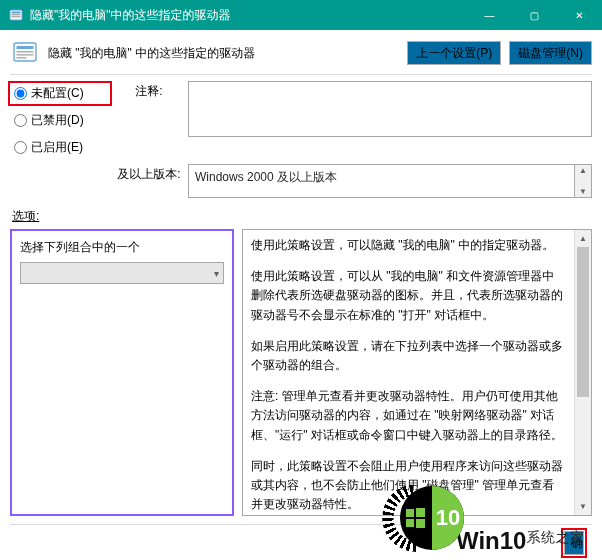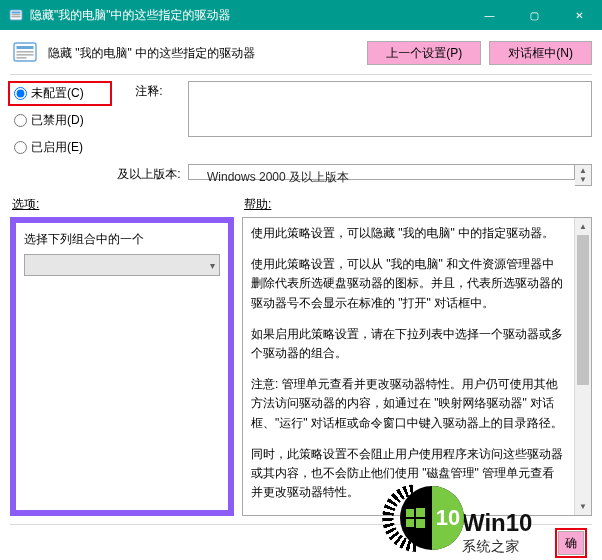--- a/index.html
+++ b/index.html
@@ -69,23 +69,23 @@
     width: 30px; height: 30px;
     display: flex; align-items: center; justify-content: center;
   }
   .header-title {
     flex: 0 1 auto;
     white-space: nowrap;
   }
   .header-spacer { flex: 1; }
   .btn {
     font: inherit;
-    padding: 3px 18px;
+    padding: 3px 8px;
     height: 24px;
-    background: #f9a8d4;
+    background: #0369a1;
     border: 1px solid #adadad;
     cursor: default;
   }
 
   .hr {
     height: 0;
     border-top: 1px solid #d9d9d9;
     margin: 0 0 6px 0;
   }
 
@@ -139,24 +139,24 @@
   .supported-row {
     grid-row: 2;
   }
   .supported-label { grid-column: 2; grid-row: 2; }
   .supported-field {
     display: flex;
     align-items: stretch;
   }
   .supported-text {
     flex: 1;
-    height: 16px;
+    height: 34px;
     border: 1px solid #a7a7a7;
     background: #fff;
-    padding: 4px 18px;
+    padding: 4px 6px;
     color: #262626;
   }
   .vscroll-stub {
     width: 17px;
     border: 1px solid #a7a7a7;
     border-left: none;
     background: #f0f0f0;
     display: flex; flex-direction: column; justify-content: space-between;
     align-items: center;
     color: #606060;
@@ -177,21 +177,21 @@
   
   .lower {
     display: flex;
     gap: 8px;
     flex: 1;
     min-height: 0;
     padding-bottom: 8px;
   }
   .lower-left {
     width: 224px;
-    border: 6px solid #8b5cf6;
+    border: 2px solid #8b5cf6;
     padding: 8px;
     background: #fff;
     position: relative;
   }
   .dropdown {
     margin-top: 6px;
     height: 22px;
     width: 100%;
     border: 1px solid #a7a7a7;
     background: #e6e6e6;
@@ -293,22 +293,21 @@
   .wm-half .g svg { display:block; }
   .wm-half .w {
     width:50%; height:100%;
     background:#7ac943;
     border-top-right-radius:64px;
     border-bottom-right-radius:64px;
     display:flex; align-items:center; justify-content:center;
     color:#fff; font-weight:700; font-size:22px;
   }
   .wm-text {
-    margin-left: 6px;
-    display:flex; flex-direction:column; line-height:1.1;
+    display:flex; line-height:1.1;
   }
   .wm-text .t1 { font-size: 24px; font-weight: 600; color:#111; }
   .wm-text .t2 { font-size: 14px; color:#2a2a2a; letter-spacing:.5px; margin-top:2px;}
 </style>
 </head>
 <body>
 
 <div class="titlebar">
   <span class="titlebar-icon">
     <svg width="14" height="14" viewBox="0 0 14 14">
@@ -340,21 +339,21 @@
         <rect x="3" y="4" width="22" height="18" rx="2" fill="#fdfdfd" stroke="#6aa7db" stroke-width="1.4"></rect>
         <rect x="5.5" y="7" width="17" height="3" fill="#6aa7db"></rect>
         <rect x="5.5" y="12" width="17" height="1.6" fill="#b4b4b4"></rect>
         <rect x="5.5" y="15" width="17" height="1.6" fill="#b4b4b4"></rect>
         <rect x="5.5" y="18" width="10" height="1.6" fill="#b4b4b4"></rect>
       </svg>
     </span>
     <span class="header-title">隐藏 "我的电脑" 中的这些指定的驱动器</span>
     <span class="header-spacer"></span>
     <button class="btn">上一个设置(P)</button>
-    <button class="btn">对话框中(N)</button>
+    <button class="btn">磁盘管理(N)</button>
   </div>
 
   <div class="hr"></div>
 
   <div class="config">
     <div class="radio-col">
       <label class="radio-item hl">
         <input type="radio" name="state" checked="" style="">
         <span>未配置(C)</span>
       </label>
@@ -380,21 +379,20 @@
         <div class="vscroll-stub">
           <span>▲</span>
           <span>▼</span>
         </div>
       </div>
     </div>
   </div>
 
   <div class="mid-labels">
     <div class="left">选项:</div>
-    <div class="right">帮助:</div>
   </div>
 
   <div class="lower">
     <div class="lower-left">
       <div>选择下列组合中的一个</div>
       <div class="dropdown">
         <span></span>
         <span class="chev">▾</span>
       </div>
     </div>

